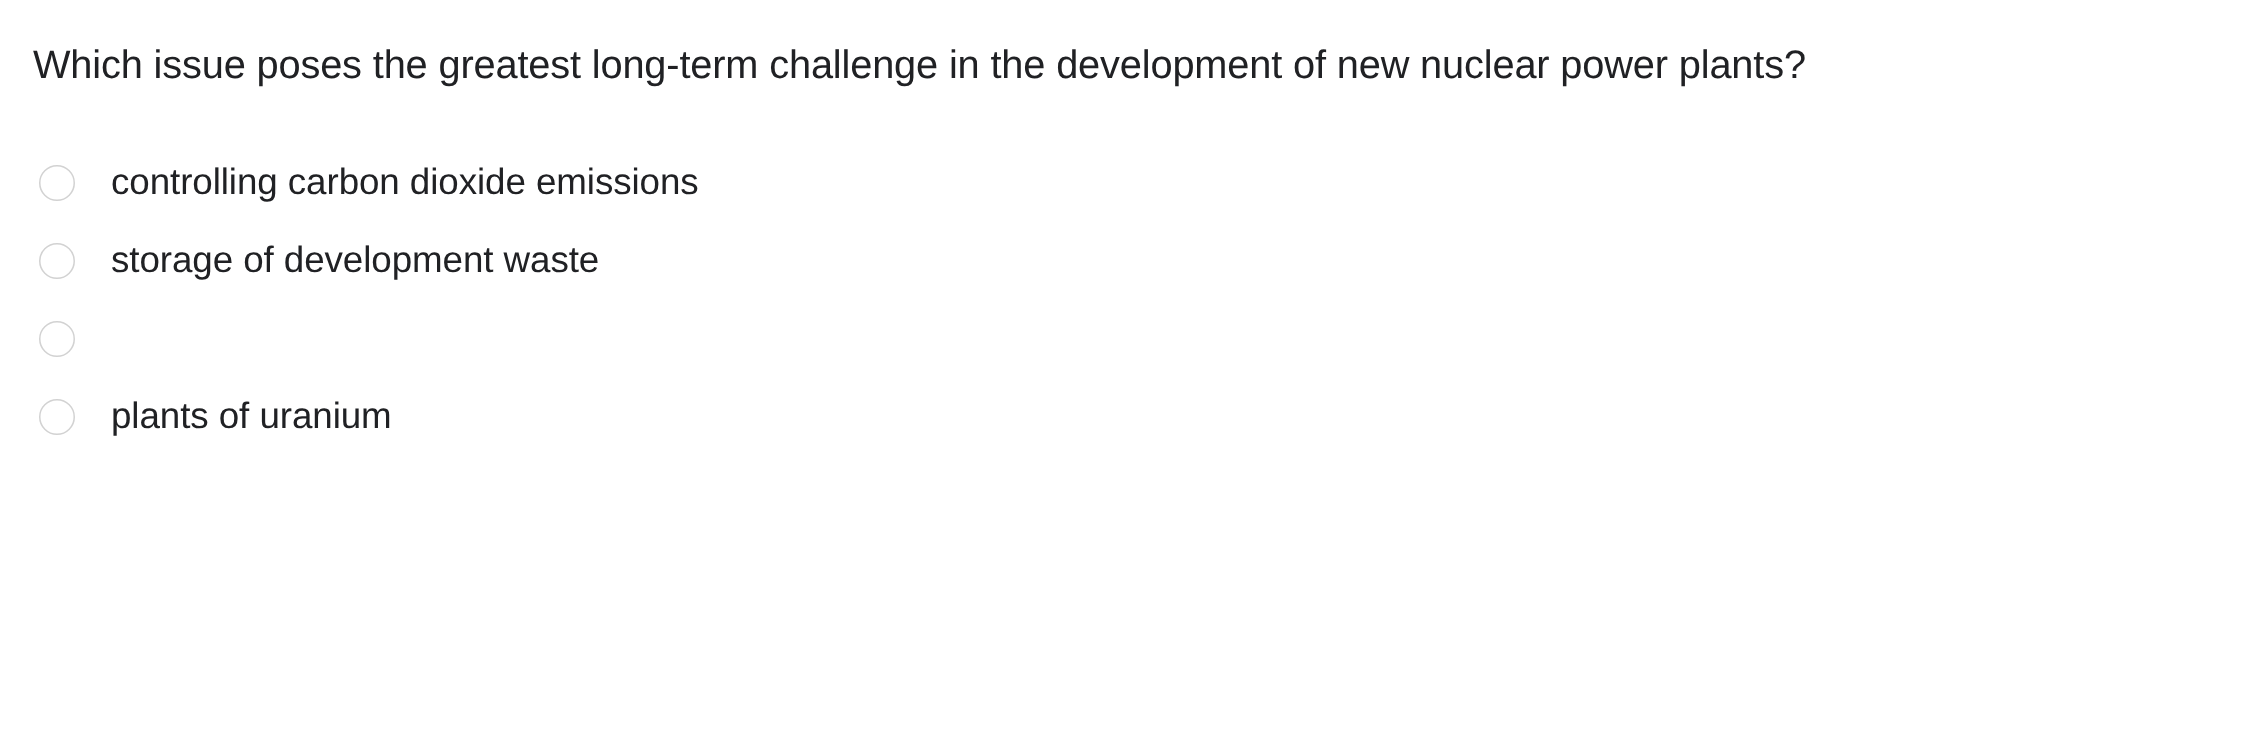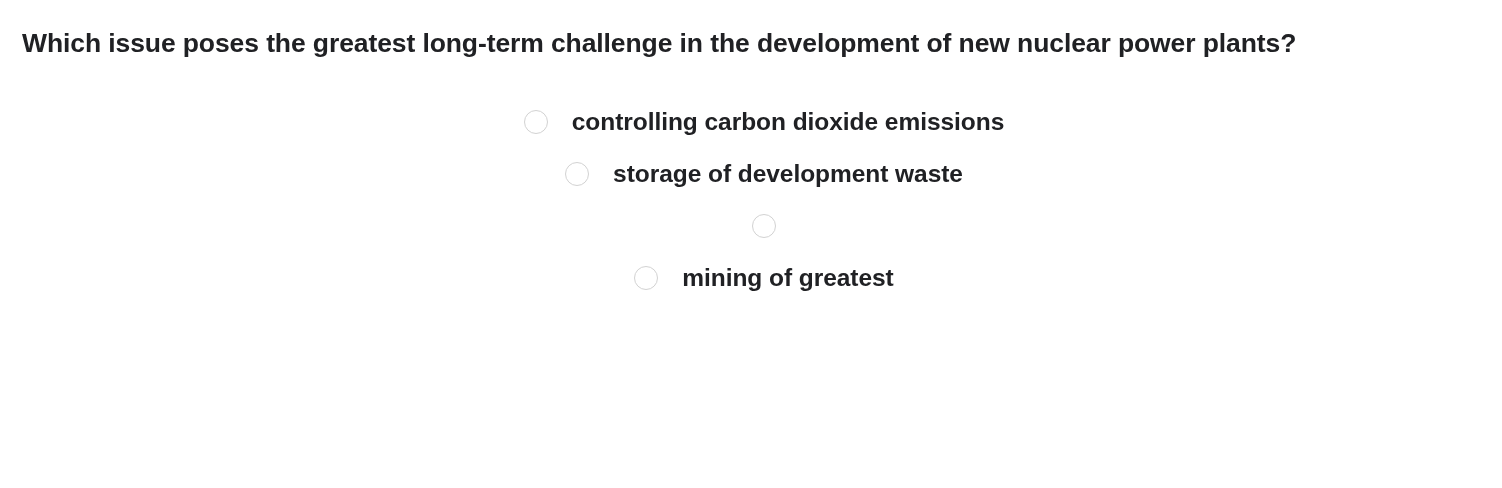--- a/index.html
+++ b/index.html
@@ -12,21 +12,20 @@
     height: 488px;
     font-family: "Liberation Sans", sans-serif;
     -webkit-font-smoothing: antialiased;
     overflow: hidden;
   }
   .quiz-wrap {
     position: relative;
     width: 1502px;
     height: 488px;
     background: #ffffff;
-    font-weight: bold;
   }
   .question-text {
     position: absolute;
     left: 22px;
     top: 26px;
     font-size: 26.5px;
     line-height: 34px;
     color: #202124;
     letter-spacing: -0.1px;
     white-space: nowrap;
@@ -37,21 +36,20 @@
     top: 96px;
     width: 1502px;
   }
   .option-row {
     position: relative;
     height: 52px;
     display: flex;
     align-items: center;
     padding-left: 26px;
     box-sizing: border-box;
-    justify-content: center;
   }
   .radio-circle {
     width: 24px;
     height: 24px;
     min-width: 24px;
     border-radius: 50%;
     border: 1.6px solid #d2d2d2;
     background: #ffffff;
     box-sizing: border-box;
     display: inline-block;
@@ -83,17 +81,17 @@
       <span class="radio-circle"></span>
       <span class="option-label">storage of development waste</span>
     </div>
 
     <div class="option-row">
       <span class="radio-circle"></span>
     </div>
 
     <div class="option-row">
       <span class="radio-circle"></span>
-      <span class="option-label">mining of greatest</span>
+      <span class="option-label">plants of uranium</span>
     </div>
 
   </div>
 </div>
 
 </body></html>

